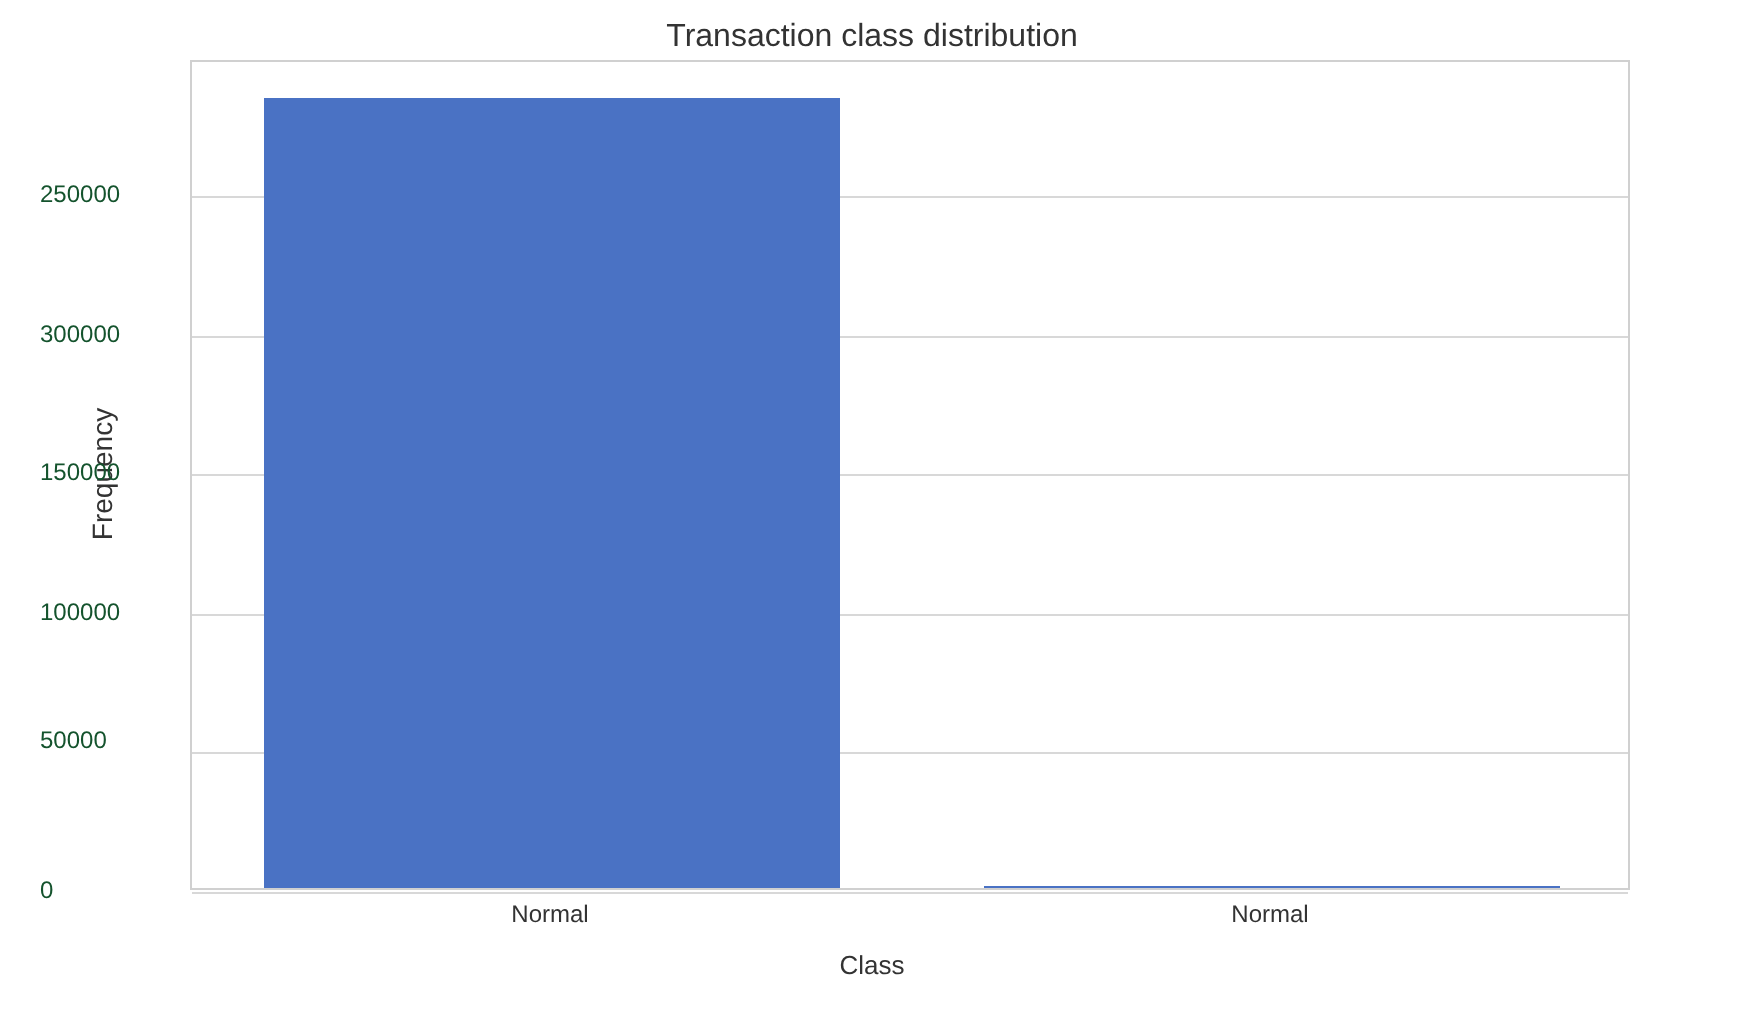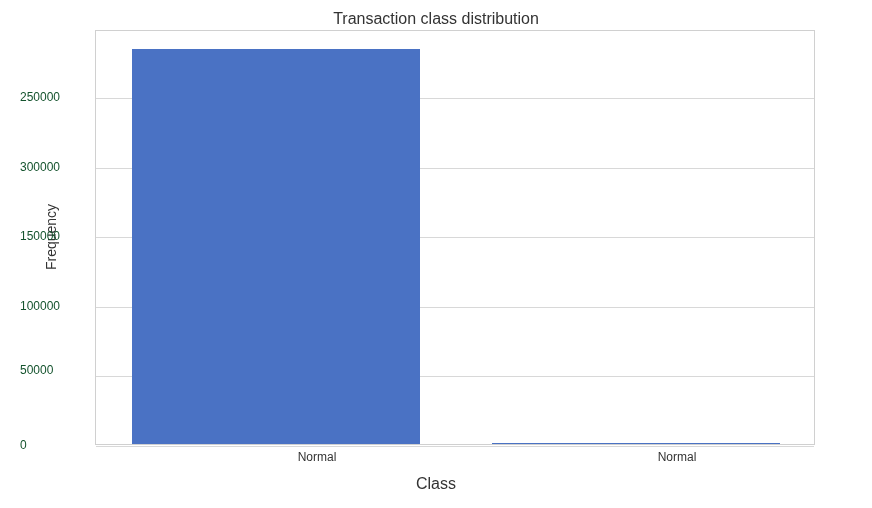--- a/index.html
+++ b/index.html
@@ -54,42 +54,41 @@
       transform: translateY(-50%);
       width: 70px;
     }
     .x-tick-label {
       position: absolute;
       top: 450px;
       font-size: 12px;
       color: #333;
       text-align: center;
       transform: translateX(-50%);
-      margin-left: 42px;
     }
     .bar {
       position: absolute;
       background: #4a72c4;
       bottom: 0;
     }
     .y-axis-label {
       position: absolute;
       left: 18px;
       top: 237px;
       transform: translateY(-50%) rotate(-90deg);
       transform-origin: center;
       font-size: 14px;
       color: #333;
     }
     .x-axis-label {
       position: absolute;
       left: 50%;
       top: 475px;
       transform: translateX(-50%);
-      font-size: 16px;
+      font-size: 13px;
       color: #333;
     }
   </style>
 </head>
 <body>
 
 <div class="chart-container">
   <div class="chart-title">Transaction class distribution</div>
 
   <div class="plot-area">

